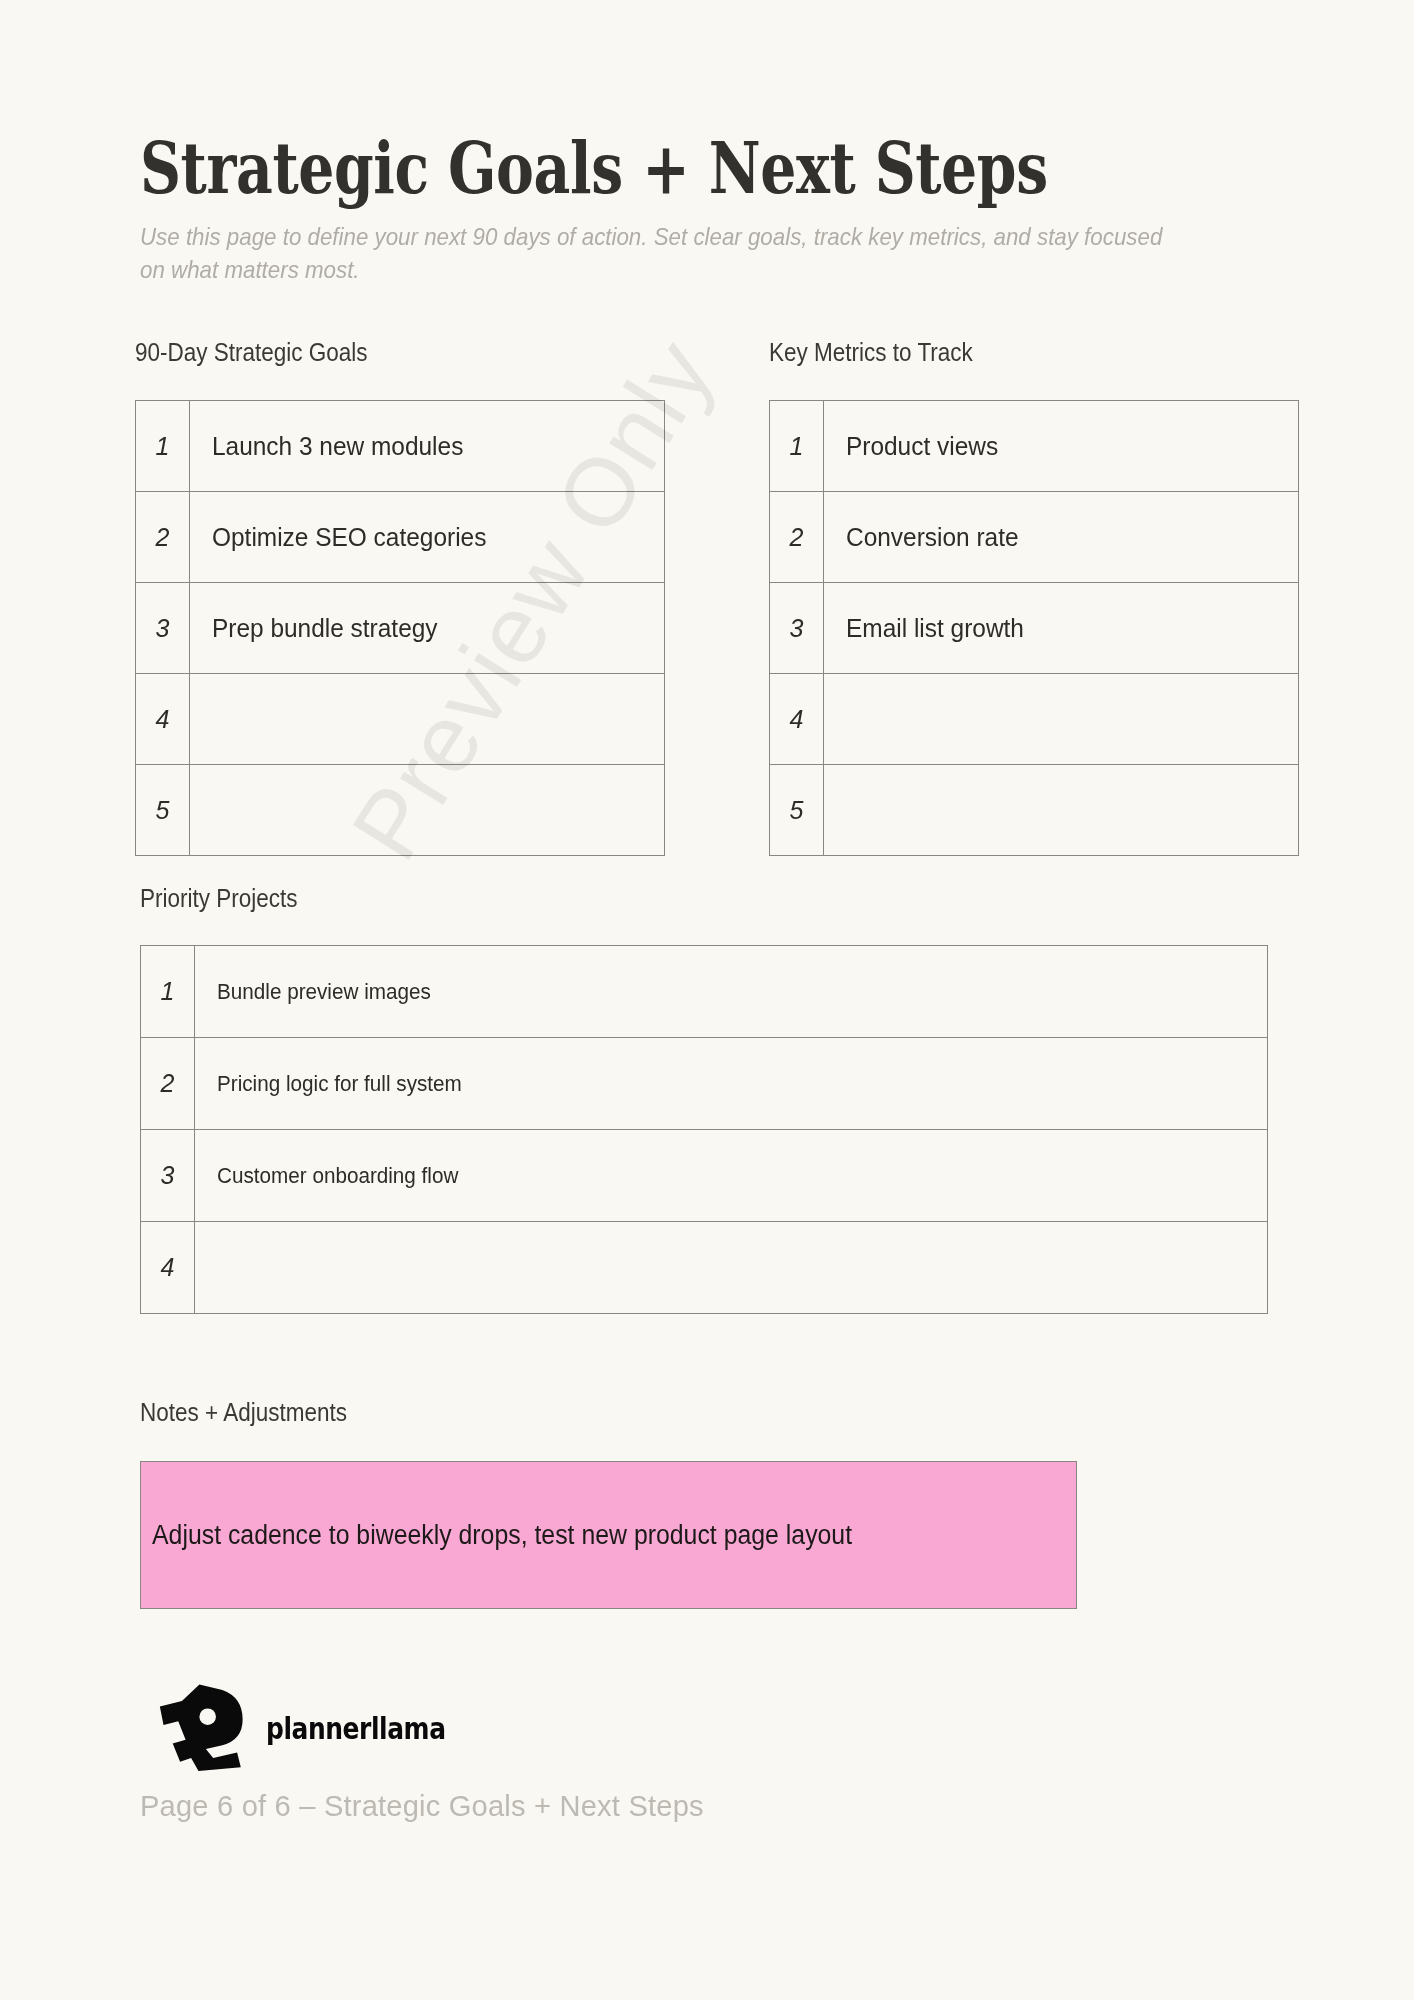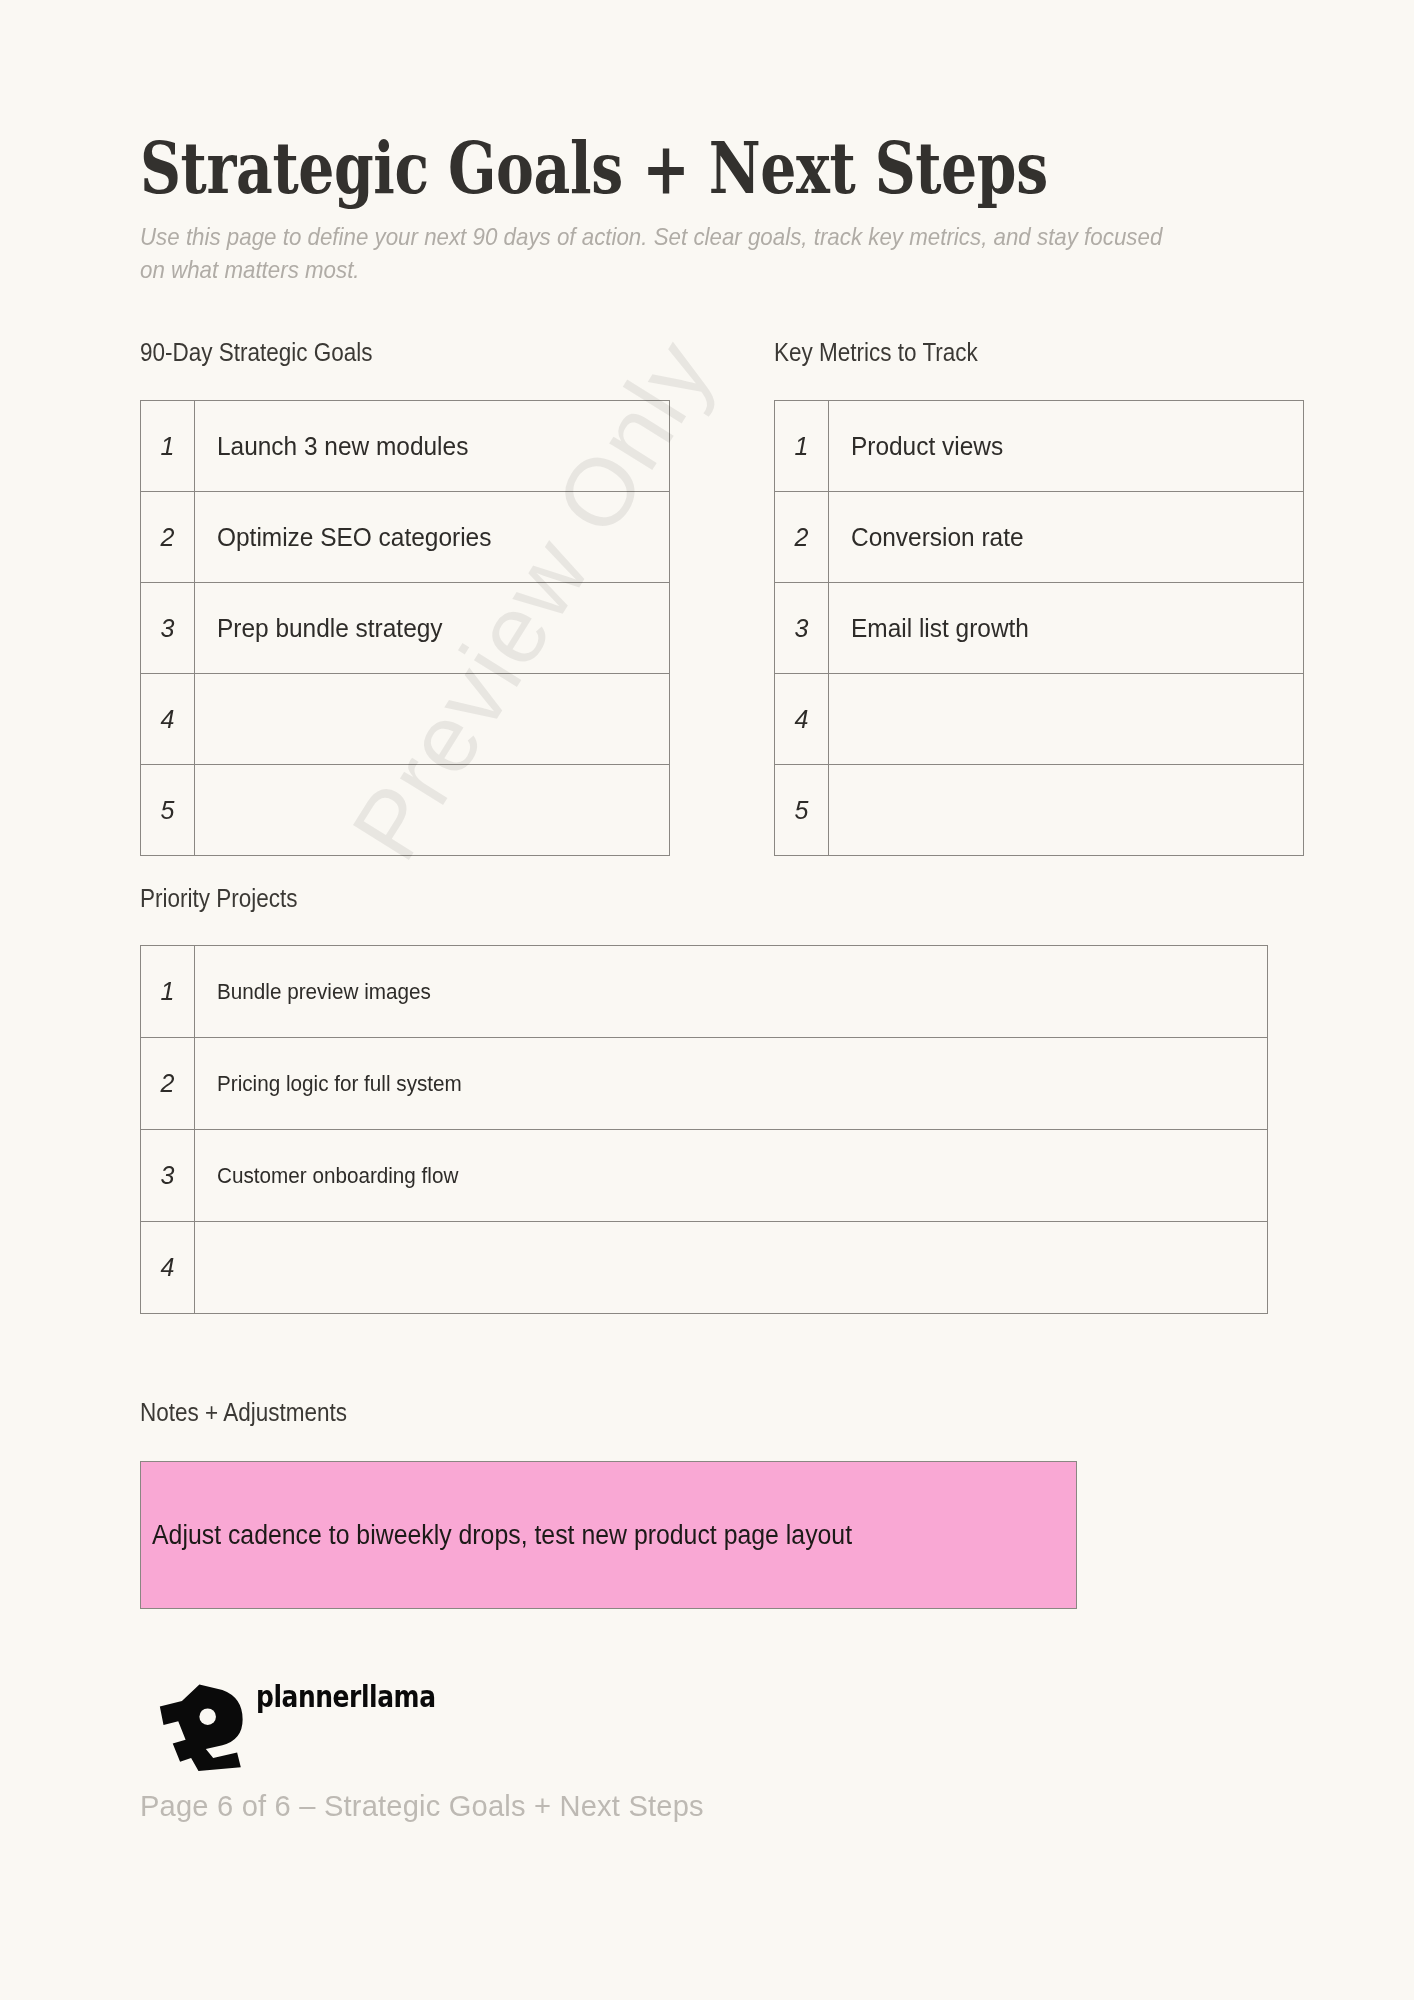--- a/index.html
+++ b/index.html
@@ -92,20 +92,21 @@
     transform: scaleX(0.90);
     transform-origin: left center;
     white-space: nowrap;
   }
 
   
   .cols {
     display: flex;
     gap: 104px;
     margin-top: 52px;
+    justify-content: center;
   }
   .col {
     width: 530px;
     flex: 0 0 530px;
   }
   .col .section-label { margin-bottom: 0; }
 
   .tbl {
     border-collapse: collapse;
     width: 100%;
@@ -197,22 +198,22 @@
     transform: scaleX(0.92);
     transform-origin: left top;
   }
 
   
   .footer {
     margin-top: 70px;
   }
   .brand {
     display: flex;
-    align-items: flex-start;
-    gap: 6px;
+    align-items: center;
+    gap: 16px;
     height: 92px;
     padding-left: 18px;
   }
   .brand-mark {
     width: 92px;
     height: 92px;
     flex: 0 0 92px;
     display: block;
   }
   .brand-word {

